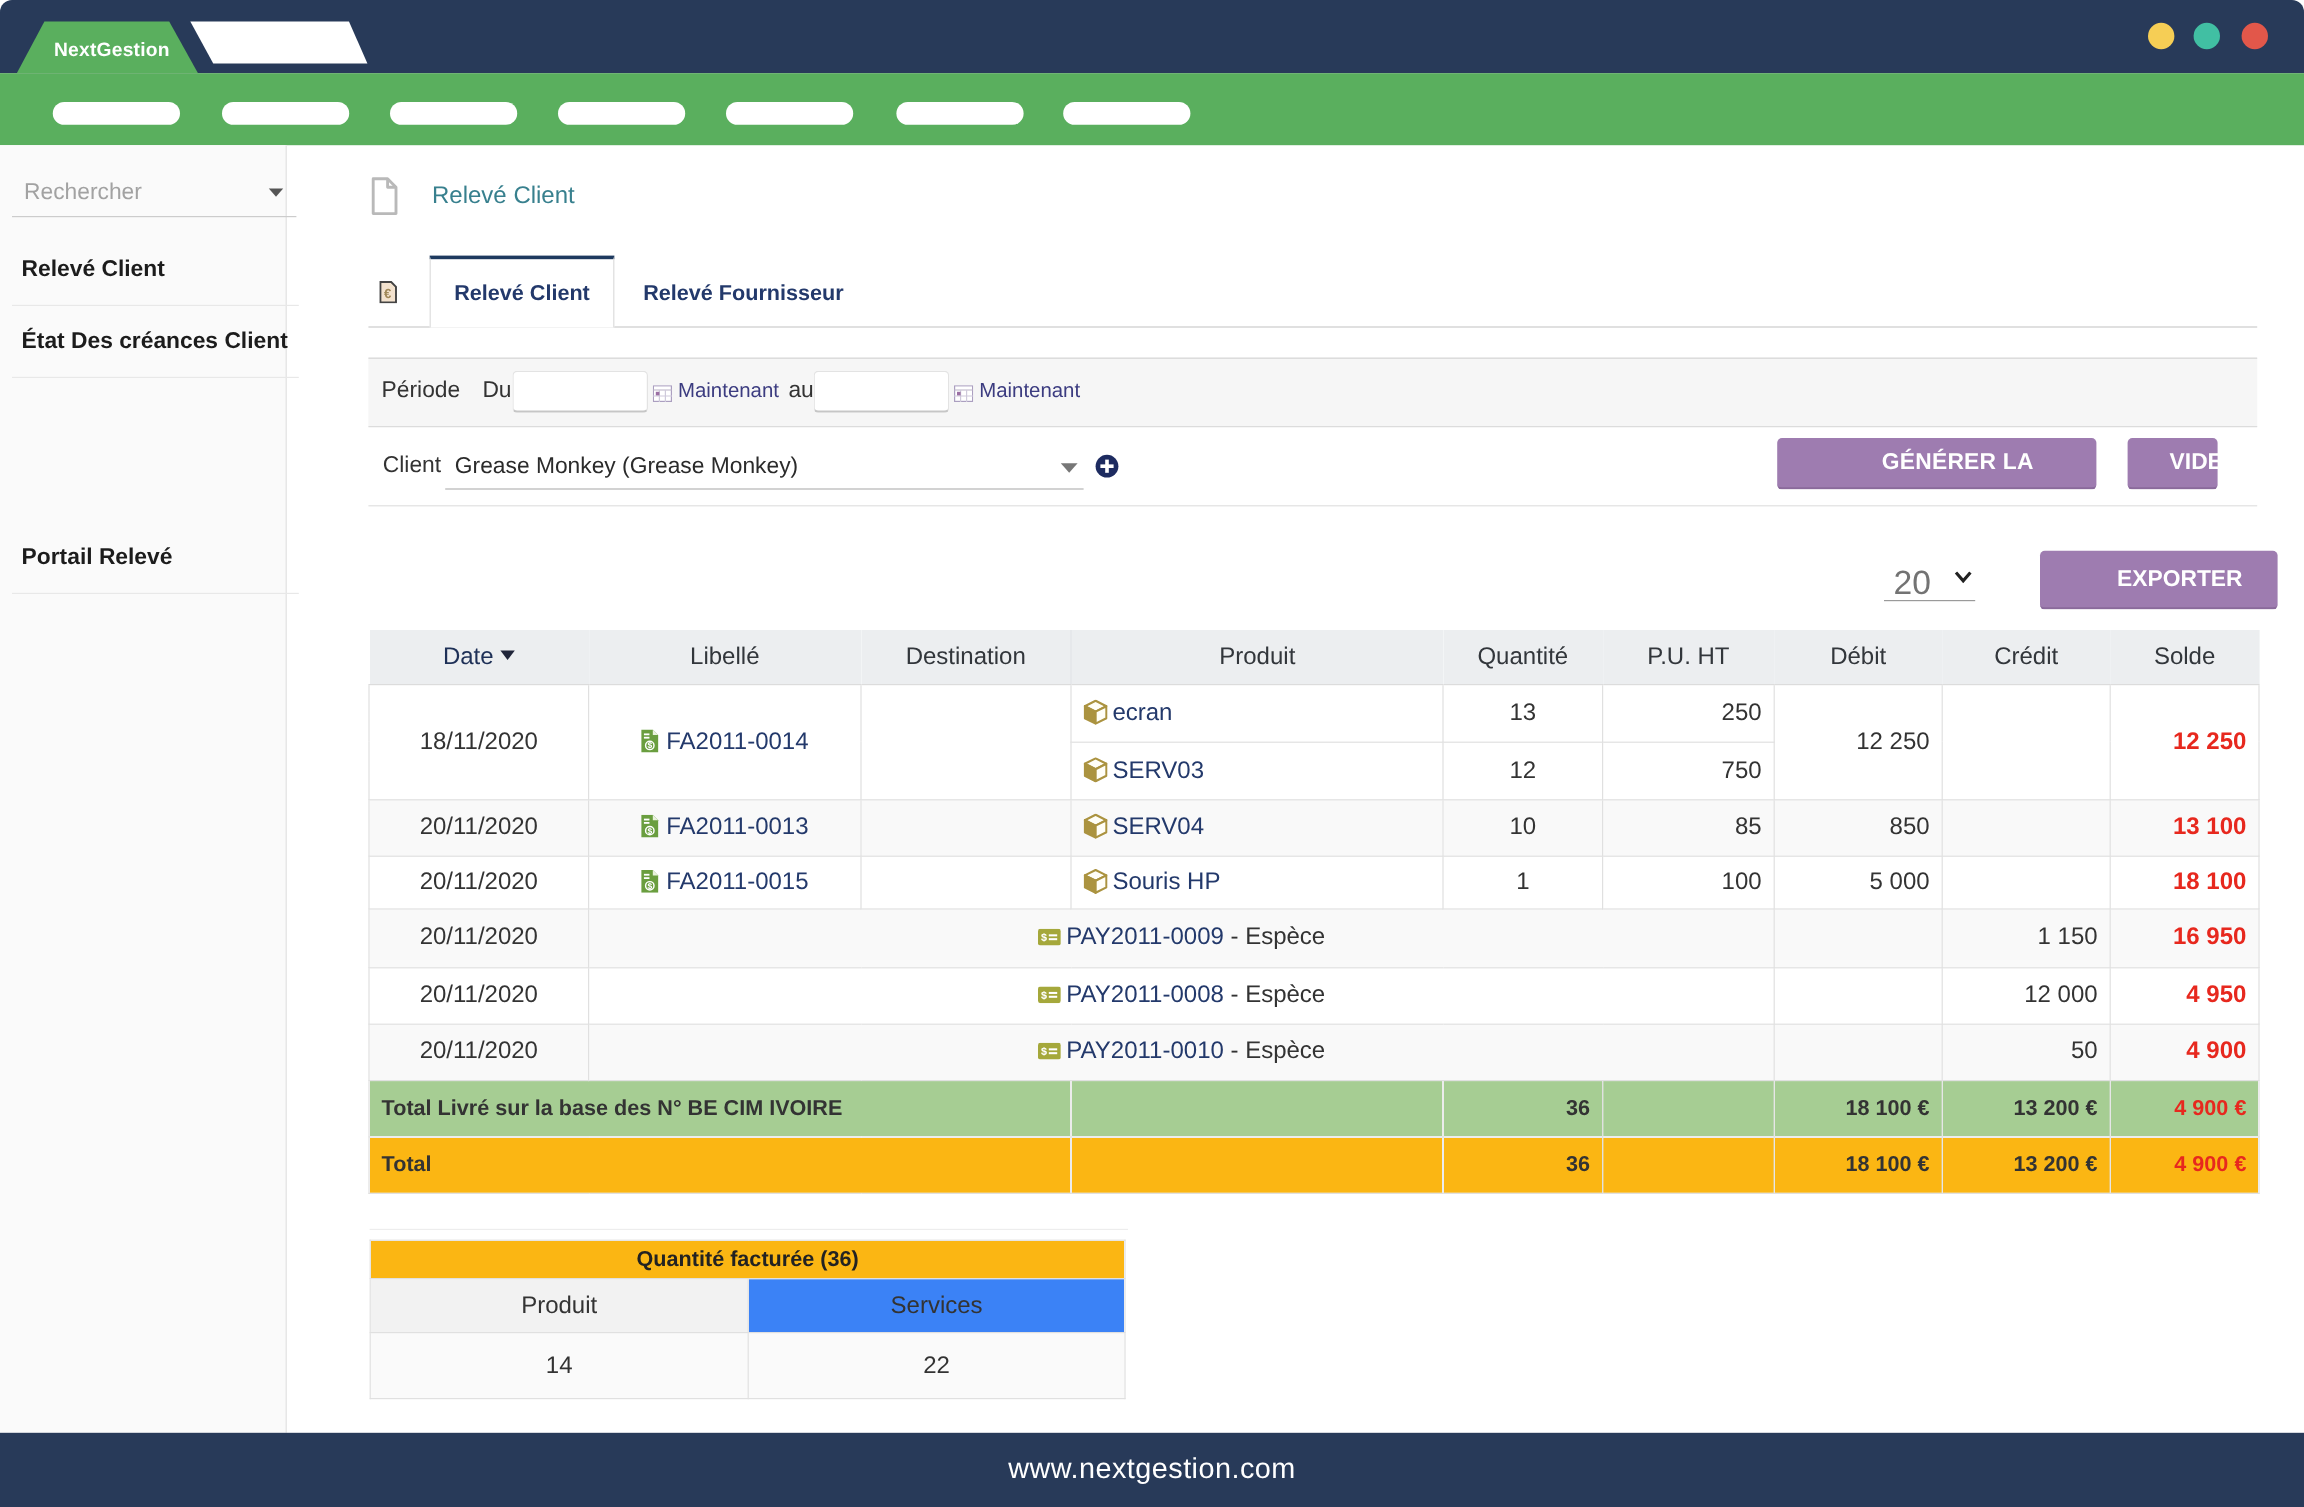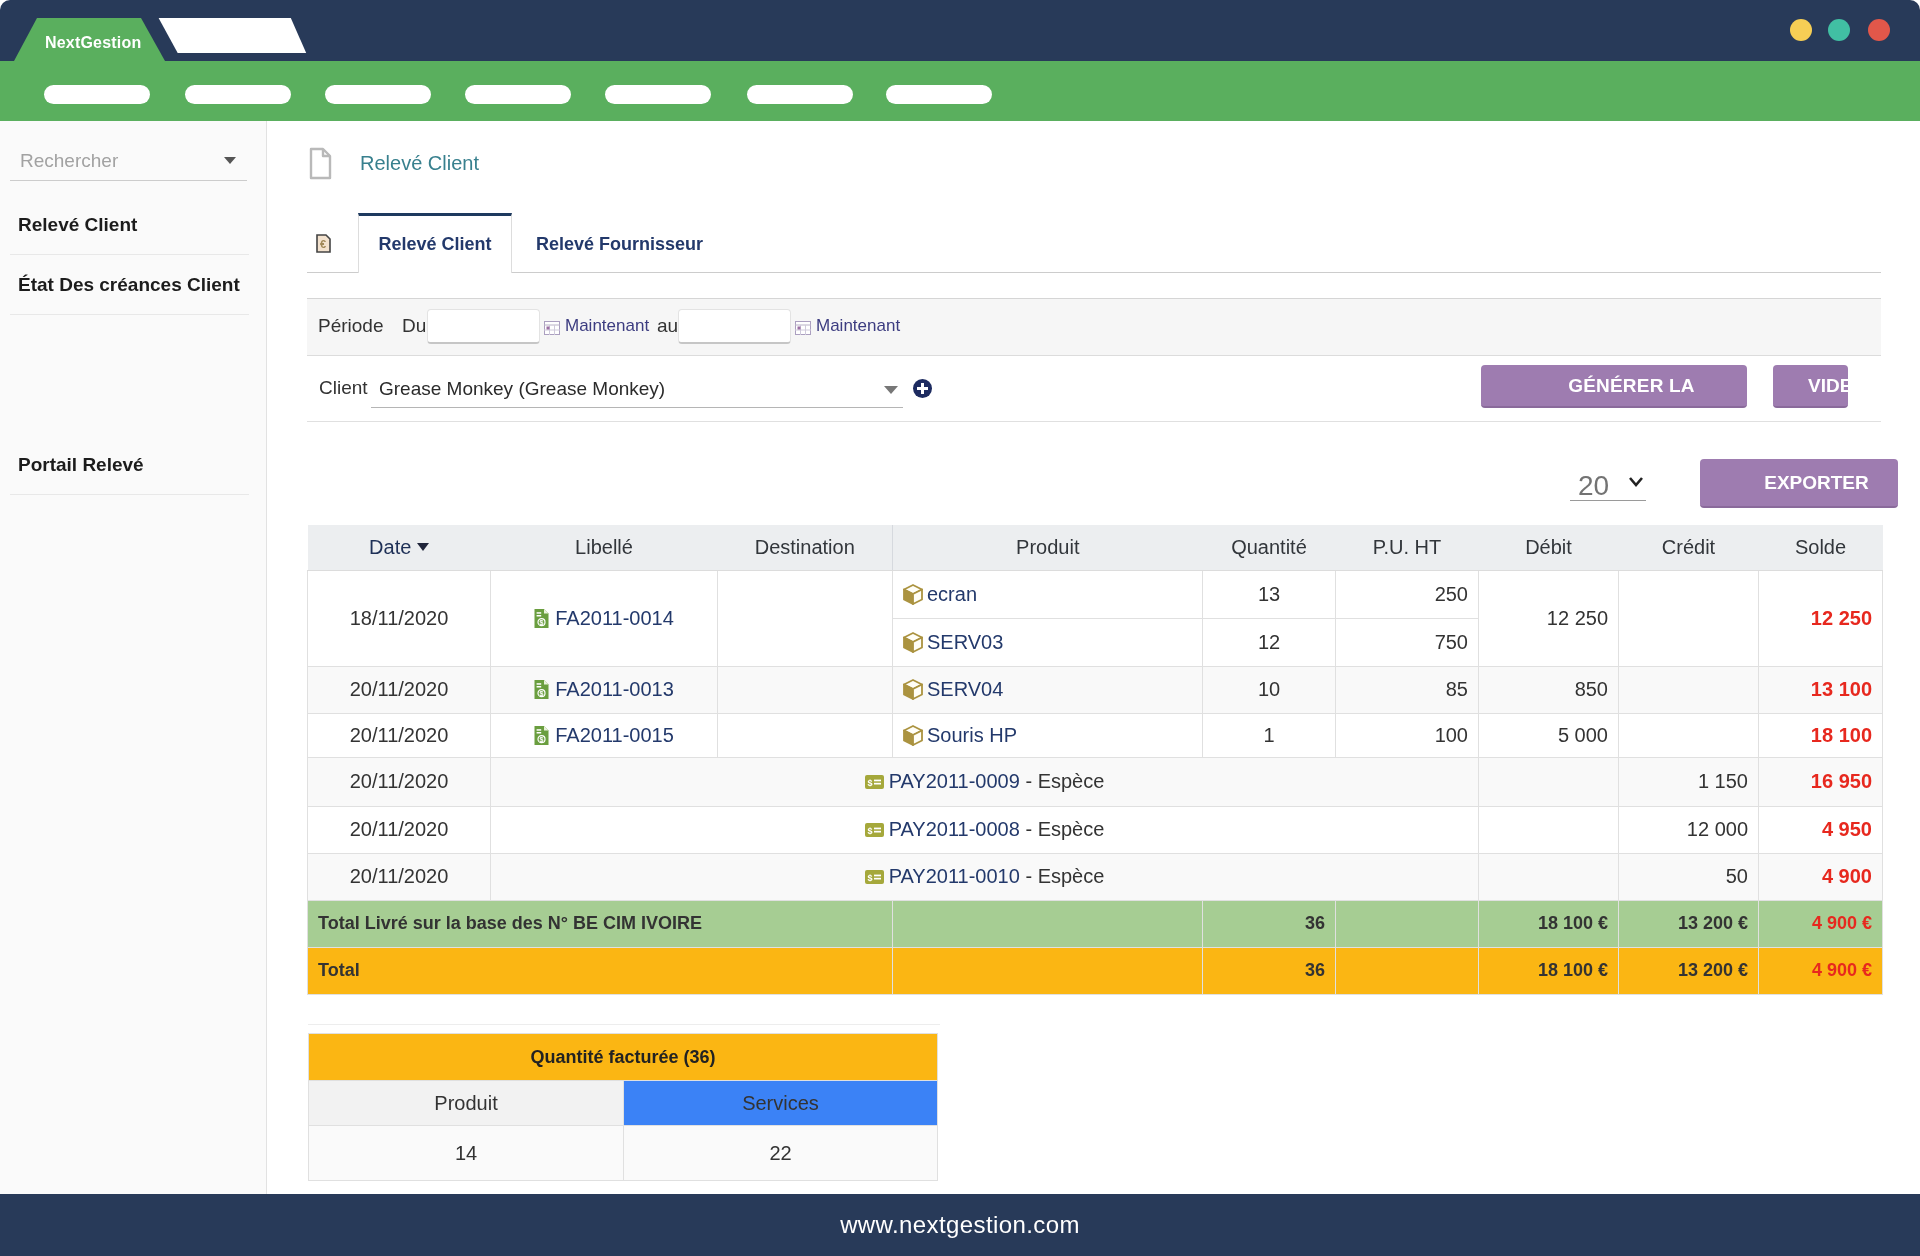--- a/index.html
+++ b/index.html
@@ -6,21 +6,21 @@
   html,body { width:1920px; height:1256px; background:#ffffff; font-family:"Liberation Sans", sans-serif; overflow:hidden; }
   .abs { position:absolute; }
   
   #topbar { position:absolute; left:0; top:0; width:1920px; height:61px; background:#283a59; border-radius:10px 10px 0 0; }
   #greenbar { position:absolute; left:0; top:61px; width:1920px; height:60px; background:#5aaf5e; }
   #tabshape { position:absolute; left:0; top:0; width:400px; height:61px; }
   .circ { position:absolute; top:19px; width:22px; height:22px; border-radius:50%; }
   .pill { position:absolute; top:85px; height:19px; width:106px; border-radius:10px; background:#ffffff; }
   #ngtext { position:absolute; left:45px; top:34px; color:#fff; font-size:16px; font-weight:bold; letter-spacing:0.2px; }
   
-  #sidebar { position:absolute; left:0; top:121px; width:267px; height:1073px; background:#fafafa; border-right:1px solid #e2e2e2; }
+  #sidebar { position:absolute; left:0; top:121px; width:239px; height:1073px; background:#fafafa; border-right:1px solid #e2e2e2; }
   #search { position:absolute; left:10px; top:20px; width:237px; height:40px; border-bottom:1px solid #cccccc; }
   #search .ph { position:absolute; left:10px; top:9px; color:#a2a2a2; font-size:19px; }
   #search .car { position:absolute; right:11px; top:16px; width:0; height:0; border-left:6px solid transparent; border-right:6px solid transparent; border-top:7px solid #555; }
   .sitem { position:absolute; left:10px; width:239px; height:60px; border-bottom:1px solid #e8e8e8; font-size:19px; font-weight:bold; color:#1c1c1c; line-height:60px; padding-left:8px; white-space:nowrap; overflow:hidden; }
   .teal { color:#38808e; }
   .navy { color:#23396b; }
   
   #bandP { position:absolute; left:307px; top:298px; width:1574px; height:58px; background:#f6f6f6; border-top:1px solid #d5d5d5; border-bottom:1px solid #dcdcdc; }
   .inputbox { position:absolute; top:10px; width:113px; height:35px; background:#fff; border:1px solid #e3e3e3; border-bottom:2px solid #c6c6c6; border-radius:4px; }
   
@@ -296,21 +296,21 @@
   </table>
 
 <div class="abs" style="left:308px; top:1024px; width:632px; height:1px; background:#ededed;"></div>
 <table id="smalltable">
   <colgroup>
       <col style="width:315px">
       <col style="width:314px">
     </colgroup>
   <tbody>
       <tr>
-        <td colspan="2" class="ct" style="height:47px; background:#fbb613; font-weight:bold; color:#222; font-size:18px;">Quantité facturée (36)</td>
+        <td colspan="2" class="ct" style="height:32px; background:#fbb613; font-weight:bold; color:#222; font-size:18px;">Quantité facturée (36)</td>
       </tr>
   <tr>
         <td class="ct" style="height:45px; background:#f2f2f2;">Produit</td>
         <td class="ct" style="background:#3b82f6;">Services</td>
       </tr>
   <tr>
         <td class="ct" style="height:55px; background:#fafafa;">14</td>
         <td class="ct" style="background:#fafafa;">22</td>
       </tr>
 </tbody>

